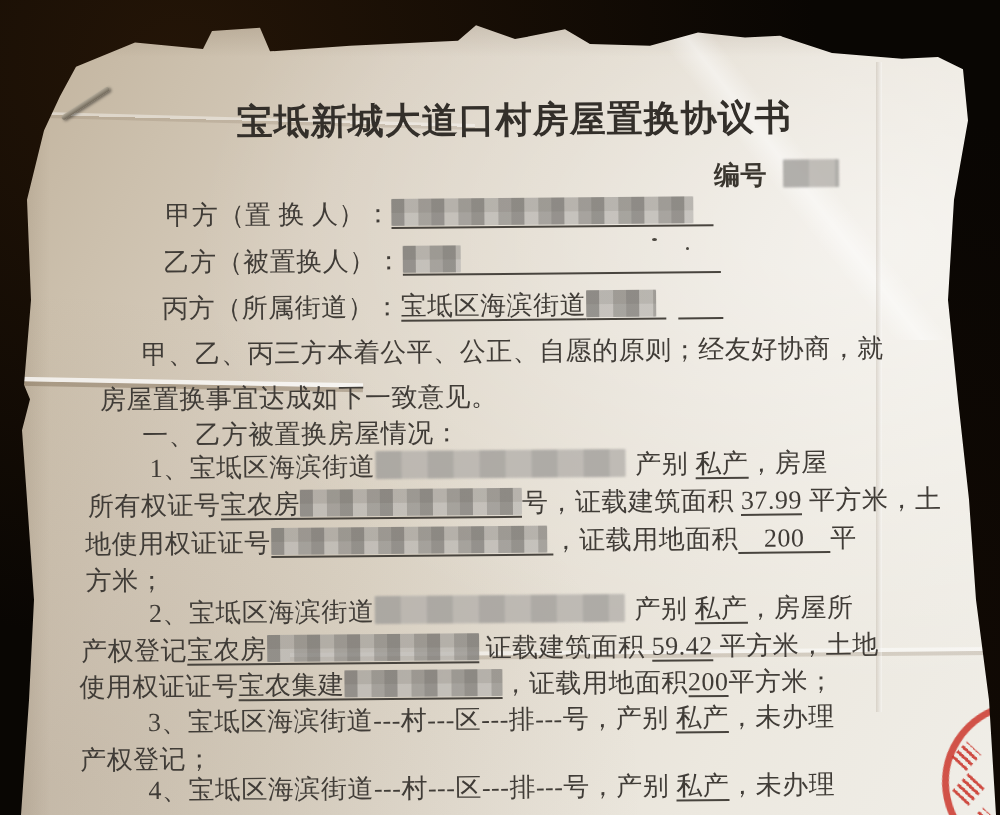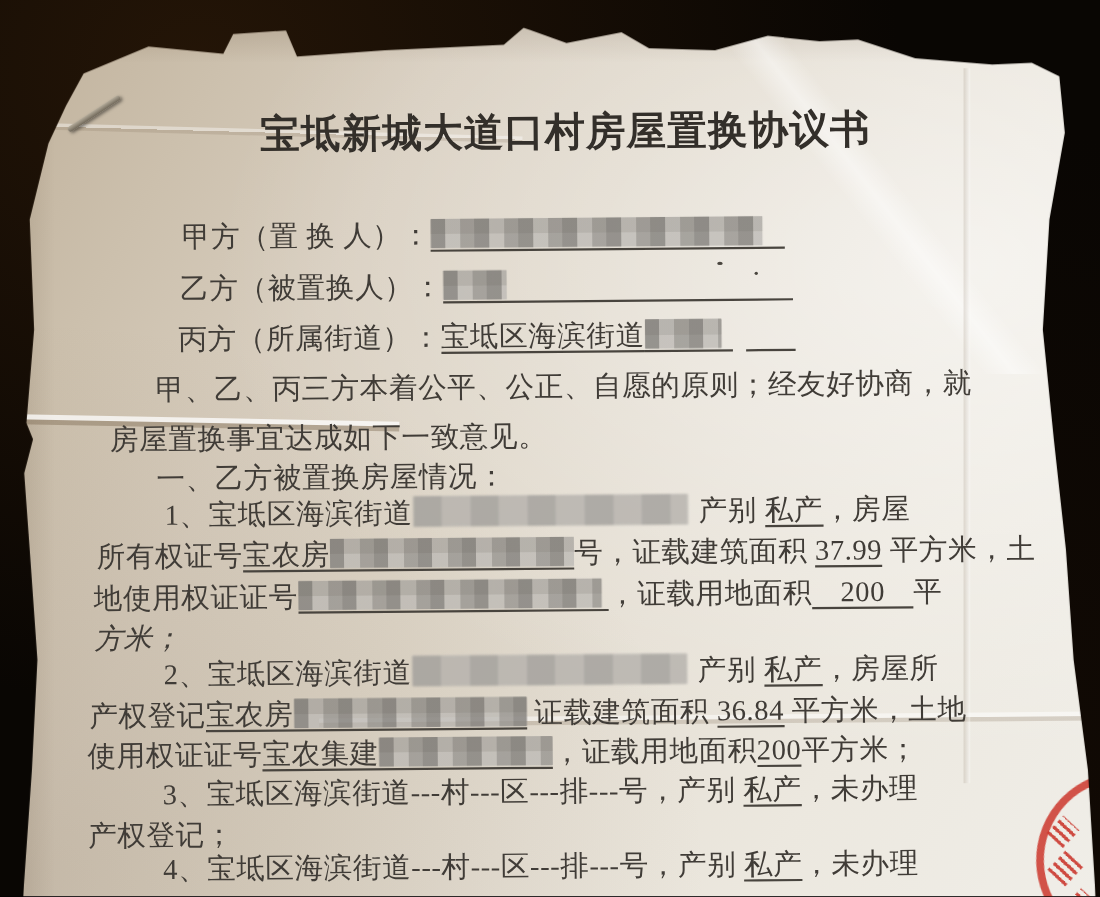--- a/index.html
+++ b/index.html
@@ -42,21 +42,21 @@
   .ln-number{left:716px;top:162px;font-weight:bold;color:#3a362f;}
   .ln-party-a{left:167px;top:198px;}
   .ln-party-b{left:165px;top:245px;}
   .ln-party-c{left:163px;top:291px;}
   .ln-preamble-1{left:142px;top:337px;}
   .ln-preamble-2{left:100px;top:382px;}
   .ln-sec1-heading{left:142px;top:418px;}
   .ln-i1-1{left:149px;top:450px;}
   .ln-i1-2{left:87px;top:488px;}
   .ln-i1-3{left:84px;top:526px;}
-  .ln-i1-4{left:84px;top:563px;font-style:italic;}
+  .ln-i1-4{left:84px;top:563px;}
   .ln-i2-1{left:147px;top:595px;}
   .ln-i2-2{left:79px;top:633px;}
   .ln-i2-3{left:77px;top:669px;}
   .ln-i3-1{left:145px;top:705px;}
   .ln-i3-2{left:77px;top:742px;}
   .ln-i4-1{left:145px;top:773px;}
   .useg{display:inline-block;border-bottom:2px solid #48443e;line-height:1.05;vertical-align:bottom;}
   .useg.ctr{text-align:center;}
   .mosaic{display:inline-block;height:27px;vertical-align:-4px;border-radius:1px;
     background:
@@ -83,32 +83,33 @@
     <div class="crease crease-d1"></div>
     <div class="crease crease-h3"></div>
     <div class="crease crease-h1"></div>
     <div class="crease crease-h2"></div>
     <div class="crease crease-v1"></div>
     <div class="staple"></div>
     <div class="speck speck1"></div>
     <div class="speck speck2"></div>
     <div class="content">
         <div class="ln ln-title"><span class="tr">宝坻新城大道口村房屋置换协议书</span></div>
+        <div class="ln ln-number"><span class="tr">编号</span><span style="display: inline-block; width: 16px;"></span><span class="mosaic solo" style="width: 56px;"></span></div>
         <div class="ln ln-party-a"><span class="tr">甲方（置 换 人）：</span><span class="useg" style="width: 322px;"><span class="mosaic" style="width: 302px;"></span></span></div>
         <div class="ln ln-party-b"><span class="tr">乙方（被置换人）：</span><span class="useg" style="width: 318px;"><span class="mosaic" style="width: 58px;"></span></span></div>
         <div class="ln ln-party-c"><span class="tr">丙方（所属街道）：</span><span class="useg">宝坻区海滨街道</span><span class="useg" style="width: 80px;"><span class="mosaic" style="width: 70px;"></span></span><span style="display: inline-block; width: 12px;"></span><span class="useg" style="width: 45px;"></span></div>
         <div class="ln ln-preamble-1"><span class="tr">甲、乙、丙三方本着公平、公正、自愿的原则；经友好协商，就</span></div>
         <div class="ln ln-preamble-2"><span class="tr">房屋置换事宜达成如下一致意见。</span></div>
         <div class="ln ln-sec1-heading"><span class="tr">一、乙方被置换房屋情况：</span></div>
         <div class="ln ln-i1-1"><span class="tr">1、宝坻区海滨街道</span><span class="mosaic solo" style="width: 250px;"></span><span style="display: inline-block; width: 10px;"></span><span class="tr">产别 </span><span class="useg">私产</span><span class="tr">，房屋</span></div>
         <div class="ln ln-i1-2"><span class="tr">所有权证号</span><span class="useg">宝农房<span class="mosaic" style="width: 222px;"></span></span><span class="tr">号，证载建筑面积 </span><span class="useg">37.99</span><span class="tr"> 平方米，土</span></div>
         <div class="ln ln-i1-3"><span class="tr">地使用权证证号</span><span class="useg" style="width: 282px;"><span class="mosaic" style="width: 276px;"></span></span><span class="tr">，证载用地面积</span><span class="useg ctr" style="width: 92px;">200</span><span class="tr">平</span></div>
         <div class="ln ln-i1-4"><span class="tr">方米；</span></div>
         <div class="ln ln-i2-1"><span class="tr">2、宝坻区海滨街道</span><span class="mosaic solo" style="width: 250px;"></span><span style="display: inline-block; width: 10px;"></span><span class="tr">产别 </span><span class="useg">私产</span><span class="tr">，房屋所</span></div>
-        <div class="ln ln-i2-2"><span class="tr">产权登记</span><span class="useg">宝农房<span class="mosaic" style="width: 212px;"></span></span><span class="tr"> 证载建筑面积 </span><span class="useg">36.84</span><span class="tr"> 平方米，土地</span></div>
+        <div class="ln ln-i2-2"><span class="tr">产权登记</span><span class="useg">宝农房<span class="mosaic" style="width: 212px;"></span></span><span class="tr"> 证载建筑面积 </span><span class="useg">59.42</span><span class="tr"> 平方米，土地</span></div>
         <div class="ln ln-i2-3"><span class="tr">使用权证证号</span><span class="useg">宝农集建<span class="mosaic" style="width: 158px;"></span></span><span class="tr">，证载用地面积</span><span class="useg">200</span><span class="tr">平方米；</span></div>
         <div class="ln ln-i3-1"><span class="tr">3、宝坻区海滨街道---村---区---排---号，产别 </span><span class="useg">私产</span><span class="tr">，未办理</span></div>
         <div class="ln ln-i3-2"><span class="tr">产权登记；</span></div>
         <div class="ln ln-i4-1"><span class="tr">4、宝坻区海滨街道---村---区---排---号，产别 </span><span class="useg">私产</span><span class="tr">，未办理</span></div>
       </div>
     <div class="stamp">
       <div class="mark m1"></div>
       <div class="mark m2"></div>
       <div class="mark m3"></div>
     </div>

